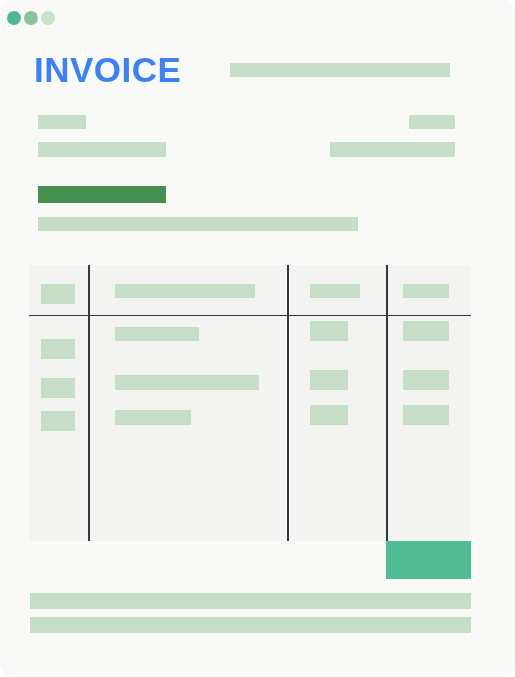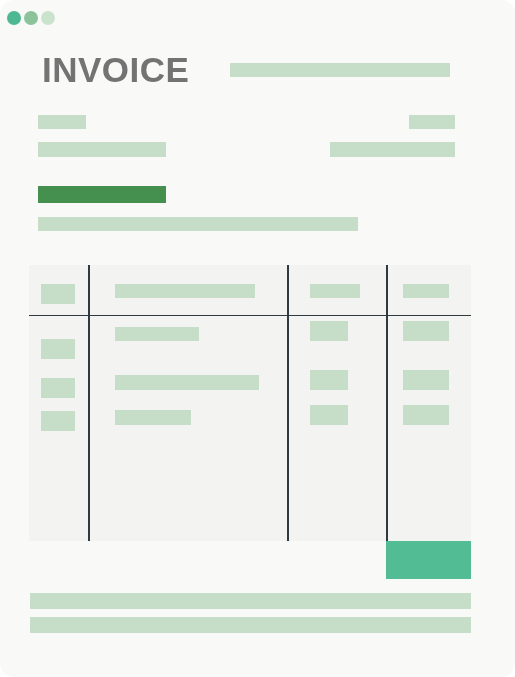--- a/index.html
+++ b/index.html
@@ -36,26 +36,26 @@
     height: 14px;
     border-radius: 50%;
   }
   .dot-1 { background: #4db892; }
   .dot-2 { background: #8cc39a; }
   .dot-3 { background: #c9e3cd; }
 
   
   .invoice-title {
     position: absolute;
-    left: 42px;
+    left: 34px;
     top: 50px;
     font-size: 35px;
     font-weight: 800;
     letter-spacing: 0.5px;
-    color: #737373;
+    color: #3b82f6;
     line-height: 40px;
     text-align: center;
   }
 
   
   .ph {
     position: absolute;
     background: #c6ddc8;
   }
   .ph-dark {

